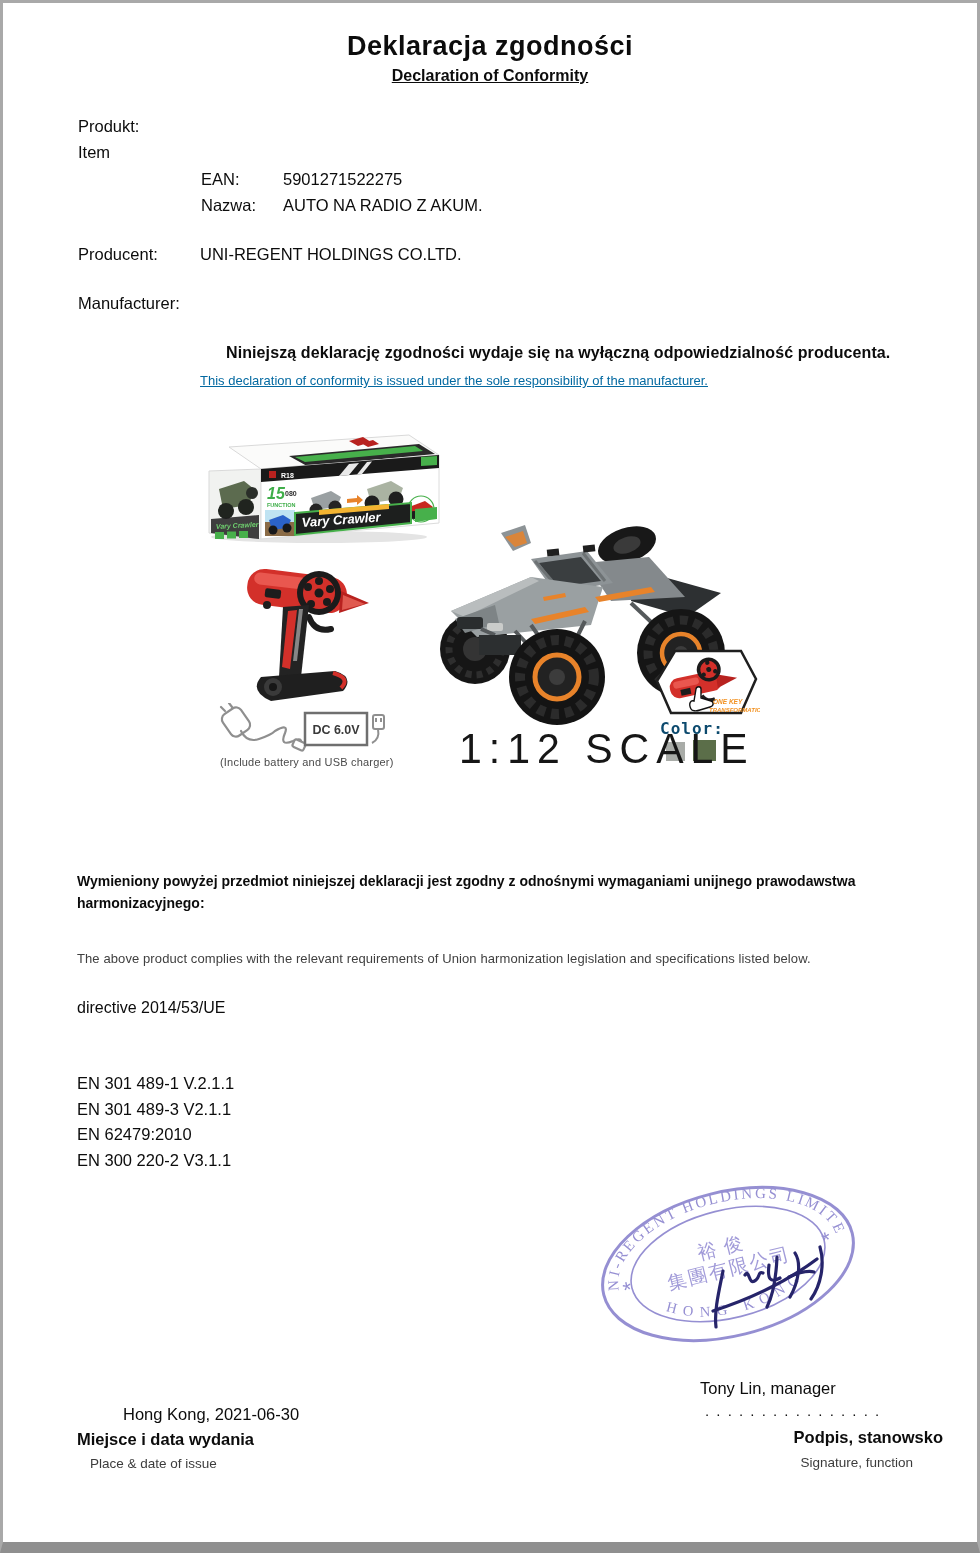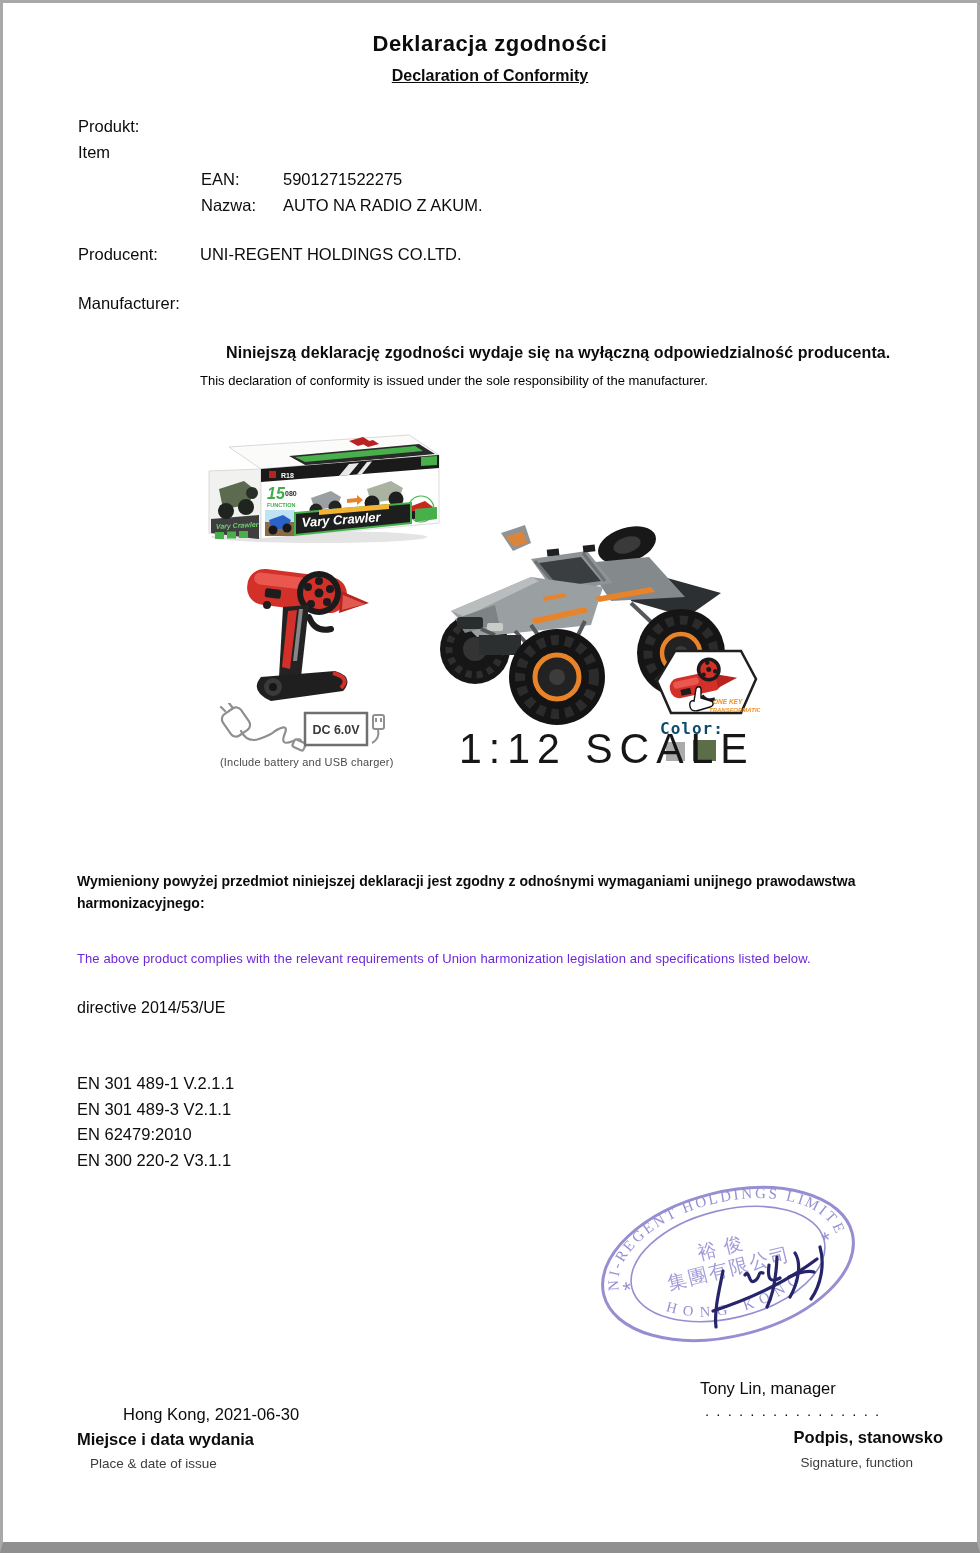--- a/index.html
+++ b/index.html
@@ -11,29 +11,29 @@
     border:3px solid #a9a9a9;
     border-bottom:11px solid #8f8f8f;
     font-family:"Liberation Sans", sans-serif;
     color:#0c0c0c;
     overflow:hidden;
   }
   .abs{position:absolute;}
   .b{font-weight:bold;}
   .grey{color:#3c3c3c;}
   .nw{white-space:nowrap;}
-  .title{left:0;right:0;top:28px;text-align:center;font-size:22px;font-weight:bold;letter-spacing:.5px;}
+  .title{left:0;right:0;top:28px;text-align:center;font-size:27px;font-weight:bold;letter-spacing:.5px;}
   .subtitle{left:0;right:0;top:64px;text-align:center;font-size:16px;font-weight:bold;text-decoration:underline;}
   .lbl{font-size:16.5px;}
   .row-lbl{display:inline-block;width:82px;}
   .addr{font-size:13.5px;letter-spacing:.1px;}
   .decl-pl{font-size:16px;font-weight:bold;letter-spacing:.1px;margin-left:26px;}
-  .decl-en{font-size:13px;color:#000000;}
+  .decl-en{font-size:13px;color:#0369a1;text-decoration:underline;}
   .comp-pl{width:878px;font-size:14px;font-weight:bold;line-height:1.55;}
-  .comp-en{font-size:13px;color:#6d28d9;letter-spacing:.1px;}
+  .comp-en{font-size:13px;color:#404040;letter-spacing:.1px;}
   .directive{font-size:16px;}
   .std{font-size:16.5px;line-height:25.5px;}
   .scale{font-size:41px;letter-spacing:7px;color:#161616;transform:scaleY(1.04);transform-origin:left top;}
   .color-lbl{font-family:"DejaVu Sans Mono", monospace;font-size:16px;font-weight:bold;color:#0c4a6e;letter-spacing:1px;}
   .swatch{position:absolute;}
   .sw-grey{background:#a9aca8;}
   .sw-green{background:#5b6e49;}
   .caption{font-size:11px;color:#4a4a4a;letter-spacing:.2px;}
   .dots{font-size:15px;letter-spacing:1.5px;color:#111;}
   svg text{font-family:"Liberation Sans", sans-serif;}

